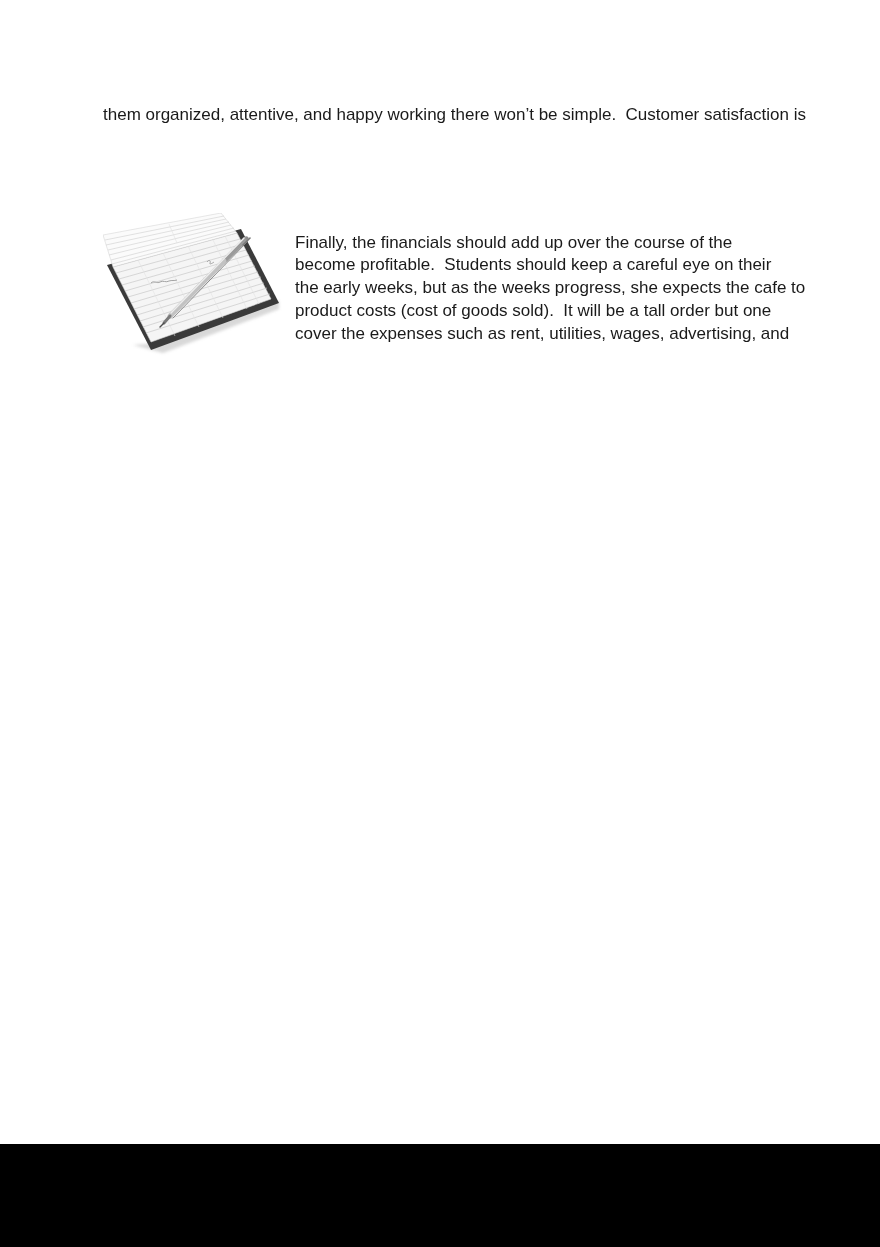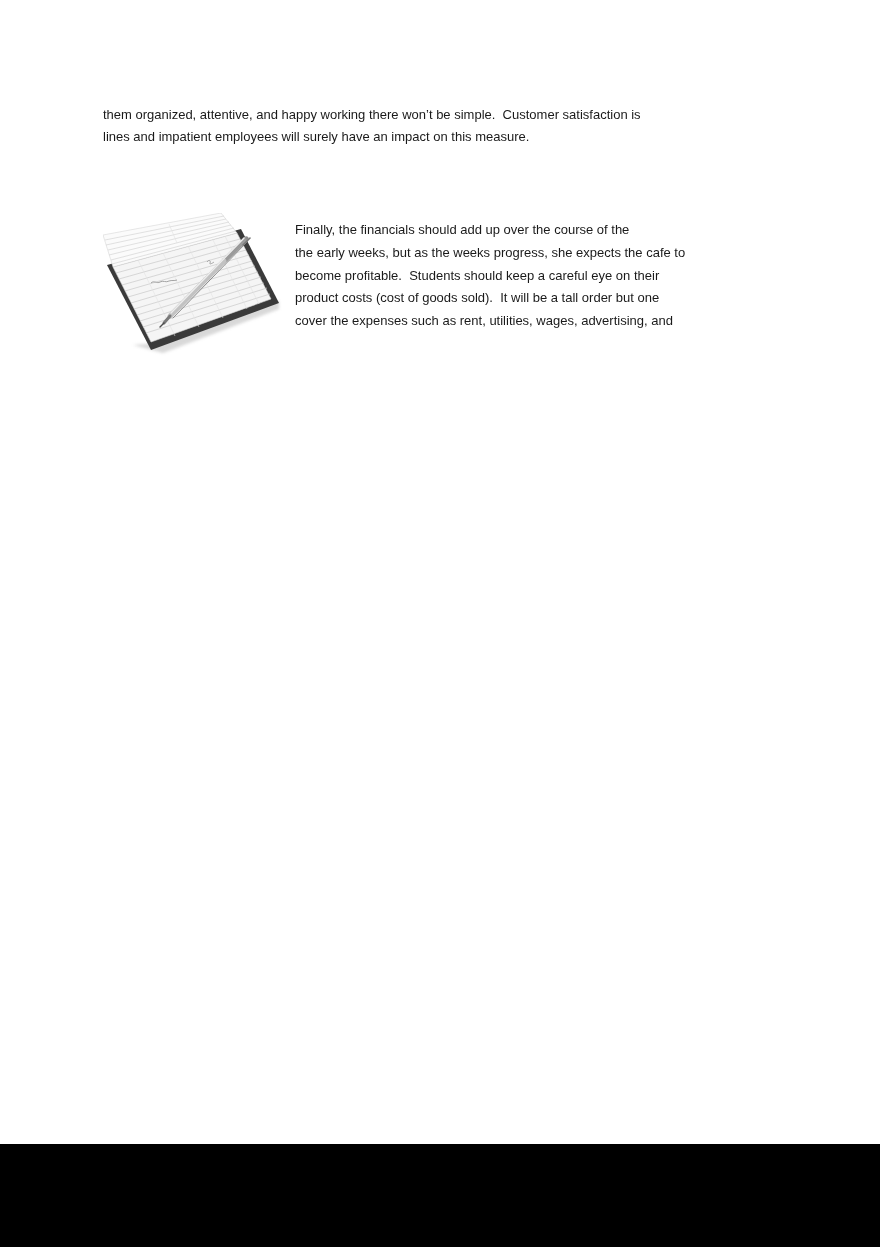--- a/index.html
+++ b/index.html
@@ -5,30 +5,30 @@
   * { margin: 0; padding: 0; box-sizing: border-box; }
   html, body { width: 880px; height: 1247px; background: #ffffff; overflow: hidden; }
   .page {
     position: relative;
     width: 880px;
     height: 1247px;
     background: var(--page-bg, #ffffff);
     font-family: "Liberation Sans", sans-serif;
     color: var(--text-color, #1a1a1a);
   }
-  .para { position: absolute; font-size: 13px; }
+  .para { position: absolute; font-size: 17px; }
   .para .line { white-space: pre; }
   .para1 { left: 103px; top: 104px; }
   .para1 .line { line-height: 22px; }
   .media-row {
     position: absolute;
     left: 103px;
     top: 213px;
     display: flex;
-    align-items: flex-start;
+    align-items: center;
   }
   .figure {
     width: 182px;
     height: 145px;
     margin-right: 10px;
     flex: 0 0 auto;
   }
   .figure svg { display: block; width: 100%; height: 100%; }
   .para2 { position: static; padding-top: 6px; }
   .para2 .line { line-height: 22.8px; }
@@ -41,21 +41,20 @@
     background: var(--footer-color, #000000);
   }
 </style>
 </head>
 <body>
 
 <div class="page" style="--page-bg: #ffffff; --text-color: #1a1a1a; --footer-color: #000000;">
 
   <div class="para para1">
       <div class="line">them organized, attentive, and happy working there won’t be simple.  Customer satisfaction is</div>
-      <div class="line">lines and impatient employees will surely have an impact on this measure.</div>
     </div>
 
   <div class="media-row">
 
     <div class="figure" aria-label="Open checkbook register with a silver pen lying across it">
       <svg viewBox="0 0 182 145" xmlns="http://www.w3.org/2000/svg">
         <defs>
           <filter id="soft" x="-20%" y="-20%" width="140%" height="140%">
             <feGaussianBlur stdDeviation="1.6"></feGaussianBlur>
           </filter>
@@ -115,21 +114,21 @@
           <line x1="61" y1="110" x2="57" y2="114" stroke="#4c4c4c" stroke-width="1.4"></line>
 
           <line x1="140" y1="32" x2="147" y2="25" stroke="#777777" stroke-width="1.6"></line>
           <circle cx="144" cy="25" r="1.6" fill="#8d8d8d" stroke="none"></circle>
         </g>
       </svg>
     </div>
 
     <div class="para para2">
         <div class="line">Finally, the financials should add up over the course of the</div>
+        <div class="line">become profitable.  Students should keep a careful eye on their</div>
         <div class="line">the early weeks, but as the weeks progress, she expects the cafe to</div>
-        <div class="line">become profitable.  Students should keep a careful eye on their</div>
         <div class="line">product costs (cost of goods sold).  It will be a tall order but one</div>
         <div class="line">cover the expenses such as rent, utilities, wages, advertising, and</div>
       </div>
   </div>
 
   <div class="footer-bar"></div>
 </div>
 
 </body></html>

